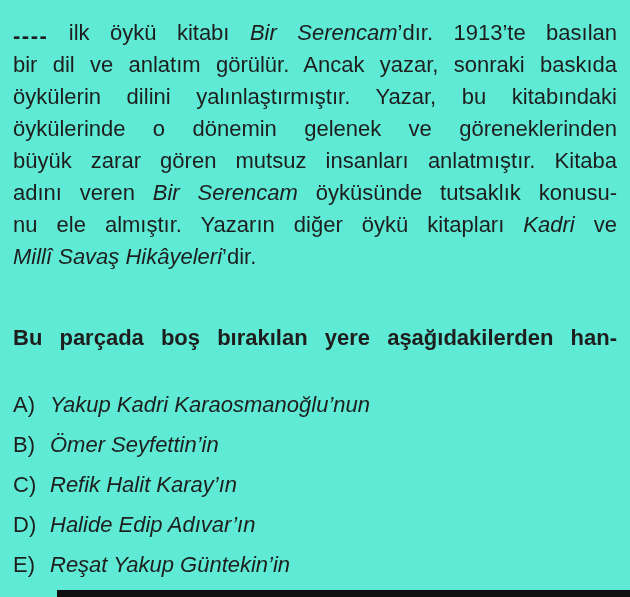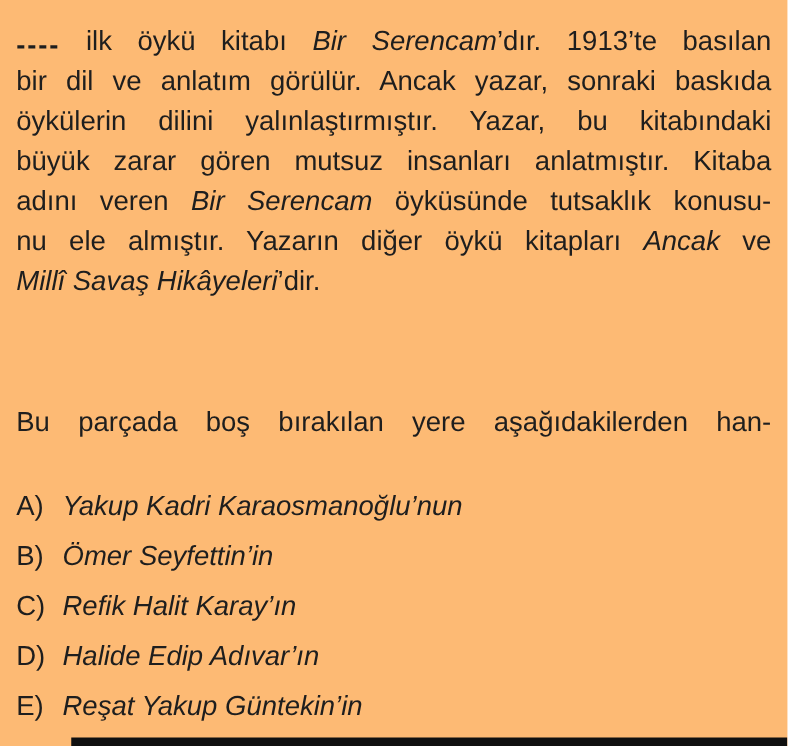--- a/index.html
+++ b/index.html
@@ -4,21 +4,21 @@
 <style>
   html, body {
     margin: 0;
     padding: 0;
     background: #ffffff;
   }
   .page {
     position: relative;
     width: 630px;
     height: 597px;
-    background: #fdba74;
+    background: #5eead4;
     overflow: hidden;
     font-family: "Liberation Sans", sans-serif;
     color: #1e1e1e;
   }
   .paragraph {
     position: absolute;
     left: 13px;
     right: 13px;
     top: 17px;
     font-size: 22px;
@@ -41,21 +41,21 @@
     position: relative;
     top: 3px;
     font-weight: bold;
   }
   .stem {
     position: absolute;
     left: 13px;
     right: 13px;
     top: 320px;
     font-size: 22px;
-    font-weight: normal;
+    font-weight: bold;
     line-height: 36px;
   }
   .sline {
     text-align: justify;
     text-align-last: justify;
   }
   .sline.no-just {
     text-align: left;
     text-align-last: left;
   }
@@ -90,23 +90,24 @@
   }
 </style>
 </head>
 <body>
 
 <div class="page">
   <div class="paragraph">
       <div class="pline"><span class="dashes">----</span><span> ilk öykü kitabı </span><span class="it">Bir Serencam</span><span>’dır. 1913’te basılan</span></div>
       <div class="pline"><span>bir dil ve anlatım görülür. Ancak yazar, sonraki baskıda</span></div>
       <div class="pline"><span>öykülerin dilini yalınlaştırmıştır. Yazar, bu kitabındaki</span></div>
+      <div class="pline"><span>öykülerinde o dönemin gelenek ve göreneklerinden</span></div>
       <div class="pline"><span>büyük zarar gören mutsuz insanları anlatmıştır. Kitaba</span></div>
       <div class="pline"><span>adını veren </span><span class="it">Bir Serencam</span><span> öyküsünde tutsaklık konusu-</span></div>
-      <div class="pline"><span>nu ele almıştır. Yazarın diğer öykü kitapları </span><span class="it">Ancak</span><span> ve</span></div>
+      <div class="pline"><span>nu ele almıştır. Yazarın diğer öykü kitapları </span><span class="it">Kadri</span><span> ve</span></div>
       <div class="pline no-just"><span class="it">Millî Savaş Hikâyeleri</span><span>’dir.</span></div>
     </div>
   <div class="stem">
       <div class="sline">Bu parçada boş bırakılan yere aşağıdakilerden han-</div>
     </div>
   <div class="options">
       <div class="option">
         <span class="letter">A)</span>
         <span class="otext">Yakup Kadri Karaosmanoğlu’nun</span>
       </div>

